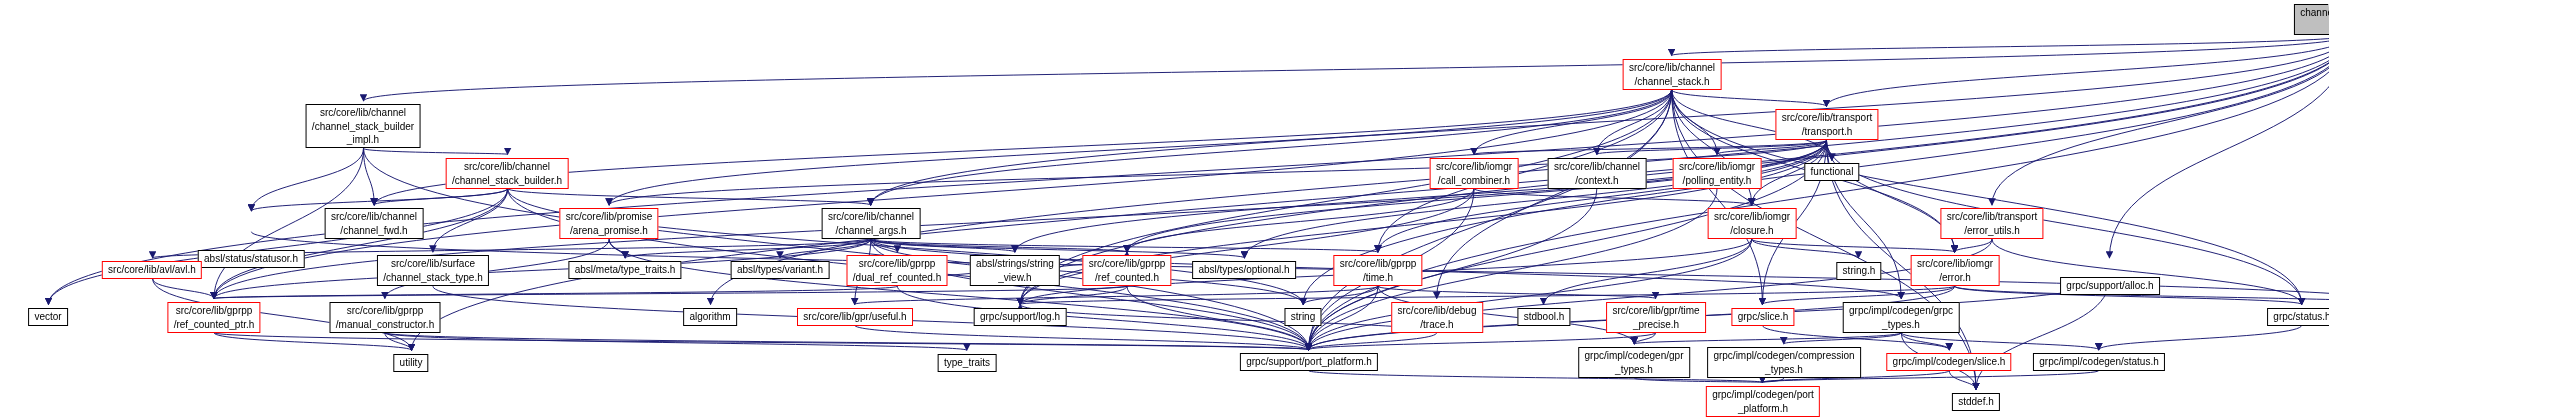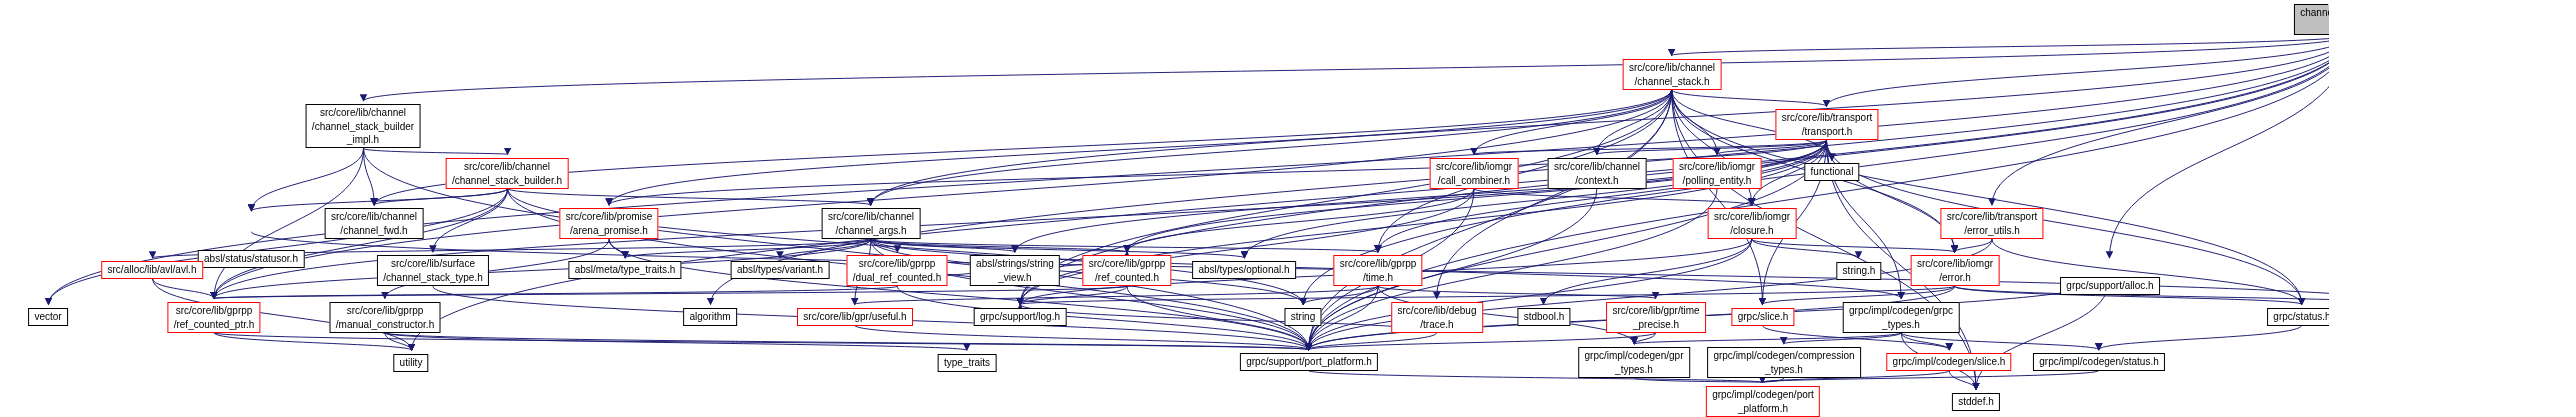--- a/index.html
+++ b/index.html
@@ -221,21 +221,21 @@
     </div>
     <div class="node truncated" title="src/core/lib/iomgr/closure.h" style="left: 1752px; top: 208px;">
       <span class="line">src/core/lib/iomgr</span>
       <span class="line">/closure.h</span>
     </div>
     <div class="node truncated" title="src/core/lib/transport/error_utils.h" style="left: 1992px; top: 208px;">
       <span class="line">src/core/lib/transport</span>
       <span class="line">/error_utils.h</span>
     </div>
     <div class="node truncated" title="src/core/lib/avl/avl.h" style="left: 152px; top: 261px;">
-      <span class="line">src/alloc/lib/avl/avl.h</span>
+      <span class="line">src/core/lib/avl/avl.h</span>
     </div>
     <div class="node normal" title="src/core/lib/surface/channel_stack_type.h" style="left: 433px; top: 255px;">
       <span class="line">src/core/lib/surface</span>
       <span class="line">/channel_stack_type.h</span>
     </div>
     <div class="node normal" title="absl/meta/type_traits.h" style="left: 625px; top: 261px;">
       <span class="line">absl/meta/type_traits.h</span>
     </div>
     <div class="node normal" title="absl/types/variant.h" style="left: 780px; top: 261px;">
       <span class="line">absl/types/variant.h</span>

